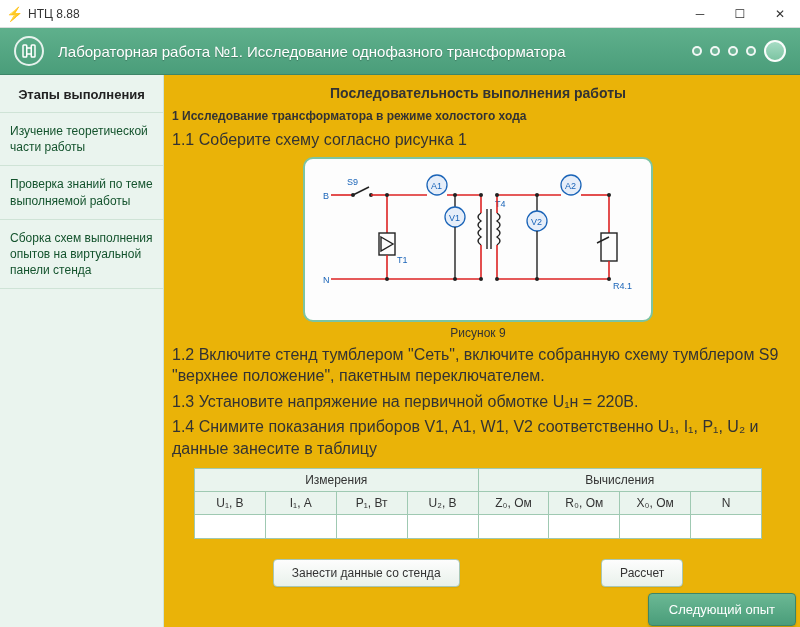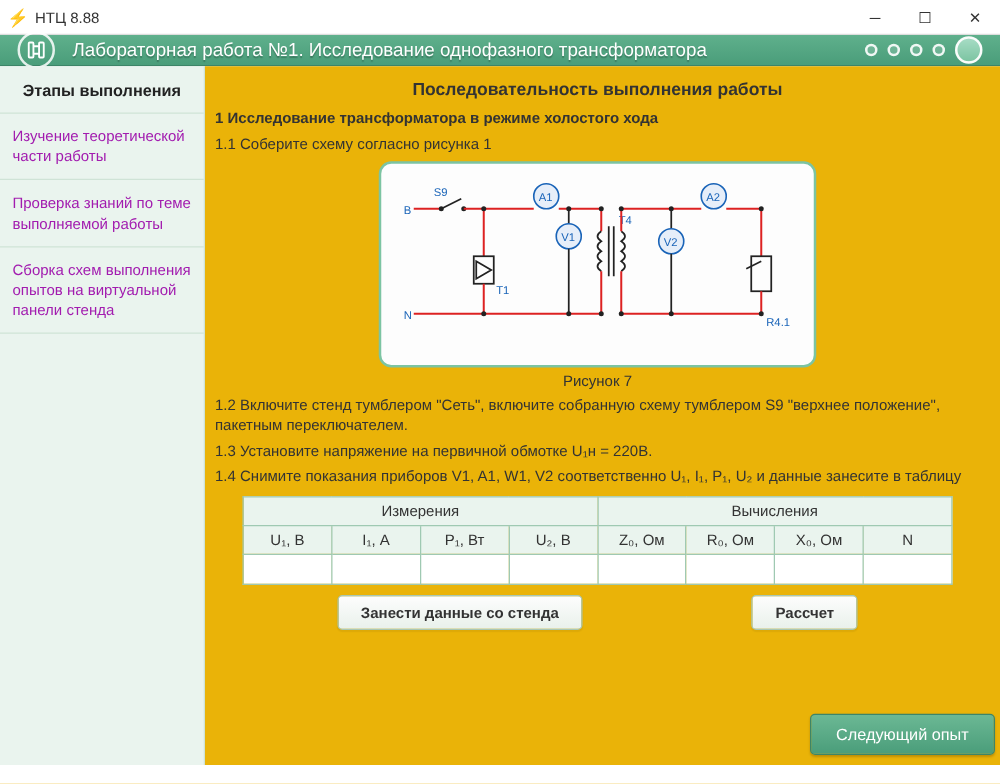--- a/index.html
+++ b/index.html
@@ -4,51 +4,51 @@
 <style>
   * { box-sizing: border-box; margin: 0; padding: 0; }
   body { font-family: "Segoe UI", Arial, sans-serif; font-size: 12px; color: #333; background: #fff; width: 800px; height: 627px; overflow: hidden; }
 
   .titlebar { height: 28px; background: #fff; border-bottom: 1px solid #ddd; display: flex; align-items: center; }
   .titlebar .icon { width: 16px; height: 16px; margin: 0 6px; color: #4a9d7a; font-size: 14px; }
   .titlebar .title { flex: 0 0 auto; font-size: 12px; color: #333; }
   .titlebar .spacer { flex: 1; }
   .titlebar .winbtn { width: 40px; height: 28px; display: flex; align-items: center; justify-content: center; font-size: 12px; font-family: "Segoe MDL2 Assets", Arial; color: #333; }
 
-  .header { height: 25px; background: linear-gradient(to bottom, #5fb08c, #4a9d7a); display: flex; align-items: center; padding: 0 14px; color: #fff; border-bottom: 1px solid #3d8568; }
+  .header { height: 47px; background: linear-gradient(to bottom, #5fb08c, #4a9d7a); display: flex; align-items: center; padding: 0 14px; color: #fff; border-bottom: 1px solid #3d8568; }
   .header .app-icon { width: 30px; height: 30px; border: 2px solid rgba(255,255,255,0.85); border-radius: 50%; display: flex; align-items: center; justify-content: center; margin-right: 14px; }
   .header .app-icon svg { width: 18px; height: 18px; }
   .header .header-title { font-size: 15px; font-weight: 400; text-shadow: 0 1px 1px rgba(0,0,0,0.25); flex: 1; }
   .header .progress { display: flex; align-items: center; gap: 8px; }
   .header .progress .dot { width: 10px; height: 10px; border: 2px solid rgba(255,255,255,0.9); border-radius: 50%; background: rgba(255,255,255,0.15); }
   .header .progress .big { width: 22px; height: 22px; border: 2px solid rgba(255,255,255,0.95); border-radius: 50%; background: linear-gradient(to bottom,#a6dcc4,#7cc4a2); }
 
   .body { display: flex; height: calc(627px - 28px - 40px); }
 
   .sidebar { width: 164px; background: #eaf4ee; border-right: 1px solid #cfe3d6; display: flex; flex-direction: column; }
   .sidebar .section-title { padding: 12px 10px 10px; font-size: 13px; font-weight: 600; color: #222; border-bottom: 1px solid #cfe3d6; text-align: center; }
-  .sidebar .step { padding: 10px 10px; font-size: 12px; color: #a21caf; border-bottom: 1px solid #cfe3d6; line-height: 1.35; cursor: pointer; }
+  .sidebar .step { padding: 10px 10px; font-size: 12px; color: #14532d; border-bottom: 1px solid #cfe3d6; line-height: 1.35; cursor: pointer; }
   .sidebar .step.active { background: #fff; font-weight: 600; }
 
   .content { flex: 1; background: #eab308; padding: 10px 16px 8px 8px; overflow: hidden; position: relative; }
   .content h2 { text-align: center; font-size: 14px; font-weight: 600; margin-bottom: 8px; }
   .content .sec { font-size: 12px; font-weight: 600; margin: 4px 0 6px; }
-  .content p { font-size: 12px; margin: 4px 0; line-height: 1.35; }
+  .content p { font-size: 16px; margin: 4px 0; line-height: 1.35; }
 
   .figure { margin: 6px auto 2px; width: 350px; }
   .figure .frame { border: 2px solid #7cc4a2; border-radius: 10px; background: #fdfdfd; padding: 4px; }
   .figure .caption { text-align: center; font-size: 12px; margin-top: 4px; }
 
   .tablewrap { margin: 8px 22px 0; }
   table { border-collapse: collapse; width: 100%; table-layout: fixed; }
   th, td { border: 1px solid #9fc9b2; font-size: 12px; text-align: center; padding: 4px 2px; }
   th.group { background: #eaf4ee; font-weight: 400; }
   th.col { background: #eaf4ee; font-weight: 400; }
   td.cell { height: 24px; background: #fff; }
-  .btnrow { display: flex; justify-content: space-around; margin: 8px 30px 0; font-weight: bold; }
+  .btnrow { display: flex; justify-content: space-around; margin: 20px 30px 0; }
 
   .btn { display: inline-block; padding: 6px 18px; border: 1px solid #a8c7b5; border-radius: 4px; background: linear-gradient(to bottom,#fdfdfd,#e9f1eb); font-size: 12px; color: #333; cursor: pointer; box-shadow: 0 1px 1px rgba(0,0,0,0.06); }
 
   .footer { position: absolute; right: 4px; bottom: 8px; }
   .btn-primary { padding: 8px 20px; border: 1px solid #3d8568; border-radius: 4px; background: linear-gradient(to bottom,#6bb894,#4a9d7a); color: #fff; font-size: 13px; cursor: pointer; box-shadow: 0 1px 2px rgba(0,0,0,0.2); }
 </style>
 </head>
 <body>
 
 <div class="titlebar">
@@ -167,21 +167,21 @@
           <circle class="nd" cx="146" cy="32" r="2"></circle>
             <circle class="nd" cx="146" cy="116" r="2"></circle>
           <circle class="nd" cx="172" cy="32" r="2"></circle>
             <circle class="nd" cx="172" cy="116" r="2"></circle>
           <circle class="nd" cx="188" cy="32" r="2"></circle>
             <circle class="nd" cx="188" cy="116" r="2"></circle>
           <circle class="nd" cx="300" cy="32" r="2"></circle>
             <circle class="nd" cx="300" cy="116" r="2"></circle>
         </svg>
       </div>
-      <div class="caption">Рисунок 7</div>
+      <div class="caption">Рисунок 9</div>
     </div>
 
     <p>1.2 Включите стенд тумблером "Сеть", включите собранную схему  тумблером S9 "верхнее положение", пакетным переключателем.</p>
     <p>1.3 Установите напряжение на первичной обмотке U₁н = 220В.</p>
     <p>1.4 Снимите показания приборов  V1, A1, W1, V2 соответственно U₁, I₁, P₁, U₂ и данные занесите в таблицу</p>
 
     <div class="tablewrap">
       <table>
         <tbody>
             <tr>

